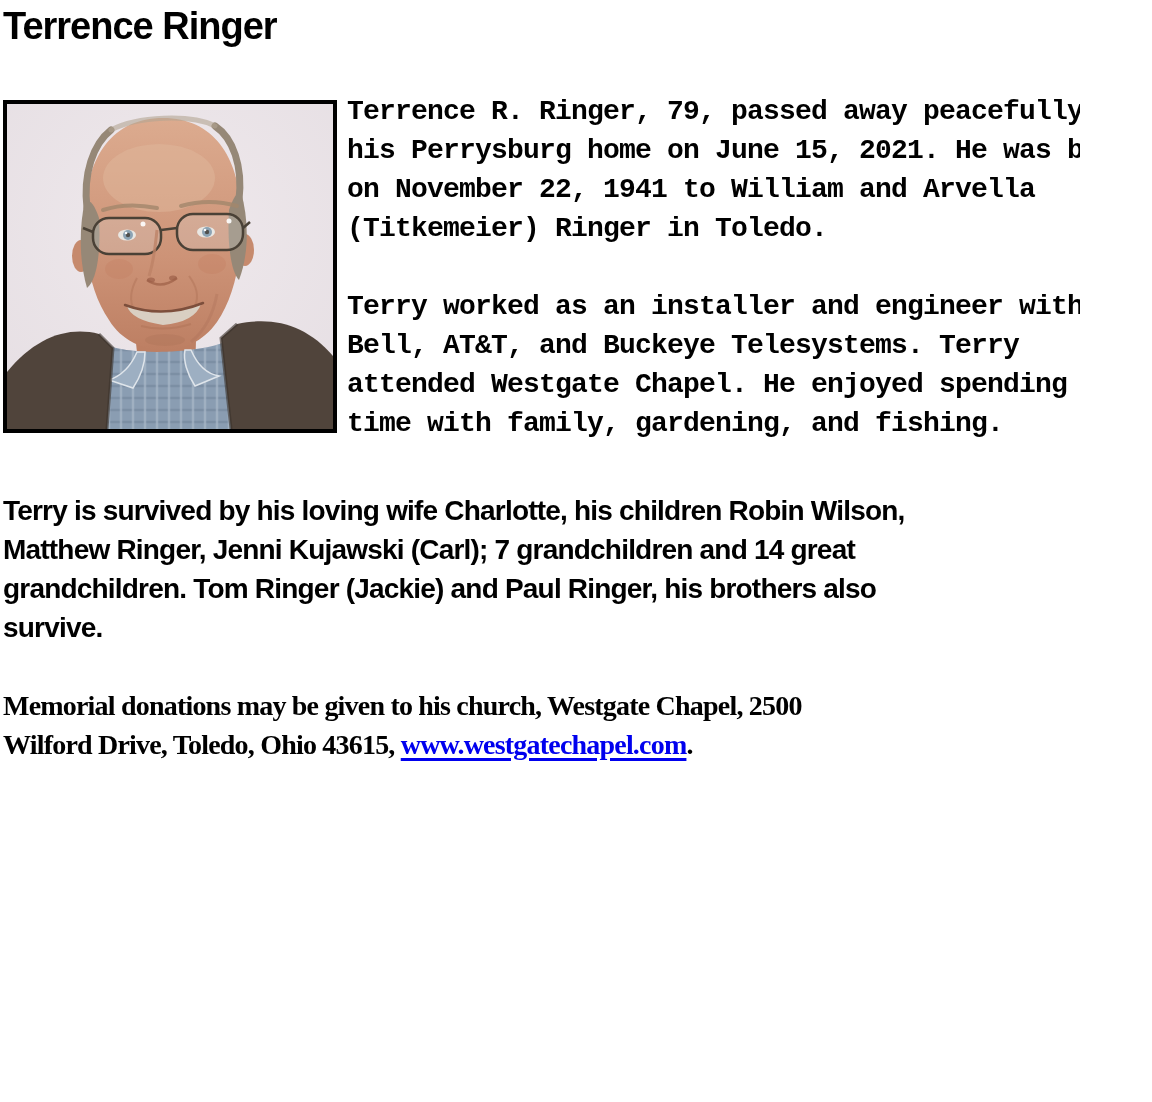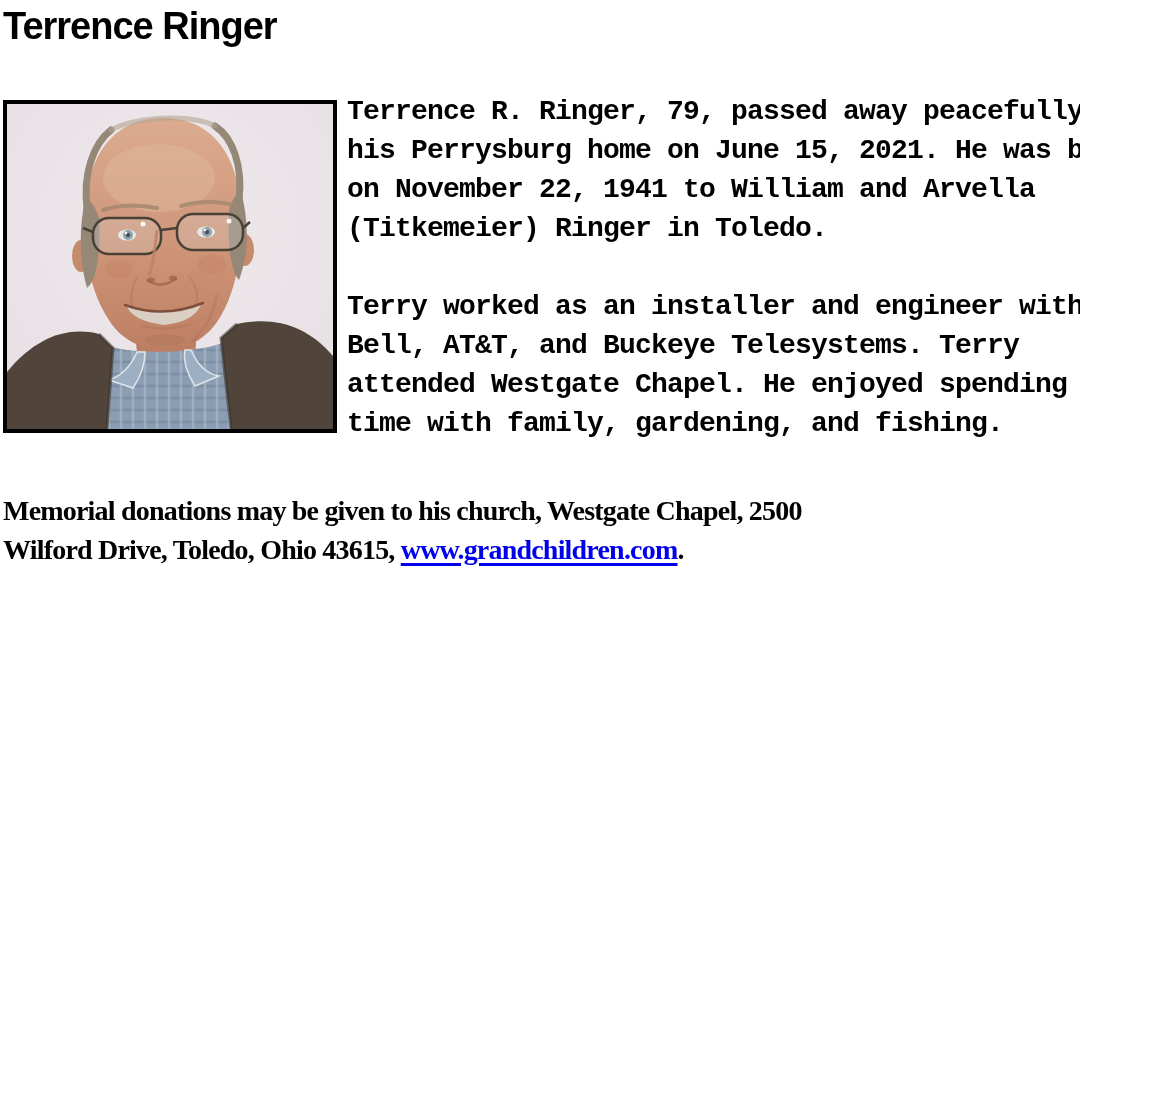--- a/index.html
+++ b/index.html
@@ -182,18 +182,22 @@
 on November 22, 1941 to William and Arvella
 (Titkemeier) Ringer in Toledo.</p>
       <p class="para">Terry worked as an installer and engineer with Ohio
 Bell, AT&amp;T, and Buckeye Telesystems. Terry
 attended Westgate Chapel. He enjoyed spending
 time with family, gardening, and fishing.</p>
     </div>
   </div>
 
 
+  <p class="para">Terry is survived by his loving wife Charlotte, his children Robin Wilson,
+Matthew Ringer, Jenni Kujawski (Carl); 7 grandchildren and 14 great
+grandchildren. Tom Ringer (Jackie) and Paul Ringer, his brothers also
+survive.</p>
 
 
   <p class="para last"><span>Memorial donations may be given to his church, Westgate Chapel, 2500
-Wilford Drive, Toledo, Ohio 43615, </span><a class="site-link" href="#">www.grandchildren.com</a><span>.</span></p>
+Wilford Drive, Toledo, Ohio 43615, </span><a class="site-link" href="#">www.westgatechapel.com</a><span>.</span></p>
 
 </div>
 
 </body></html>

